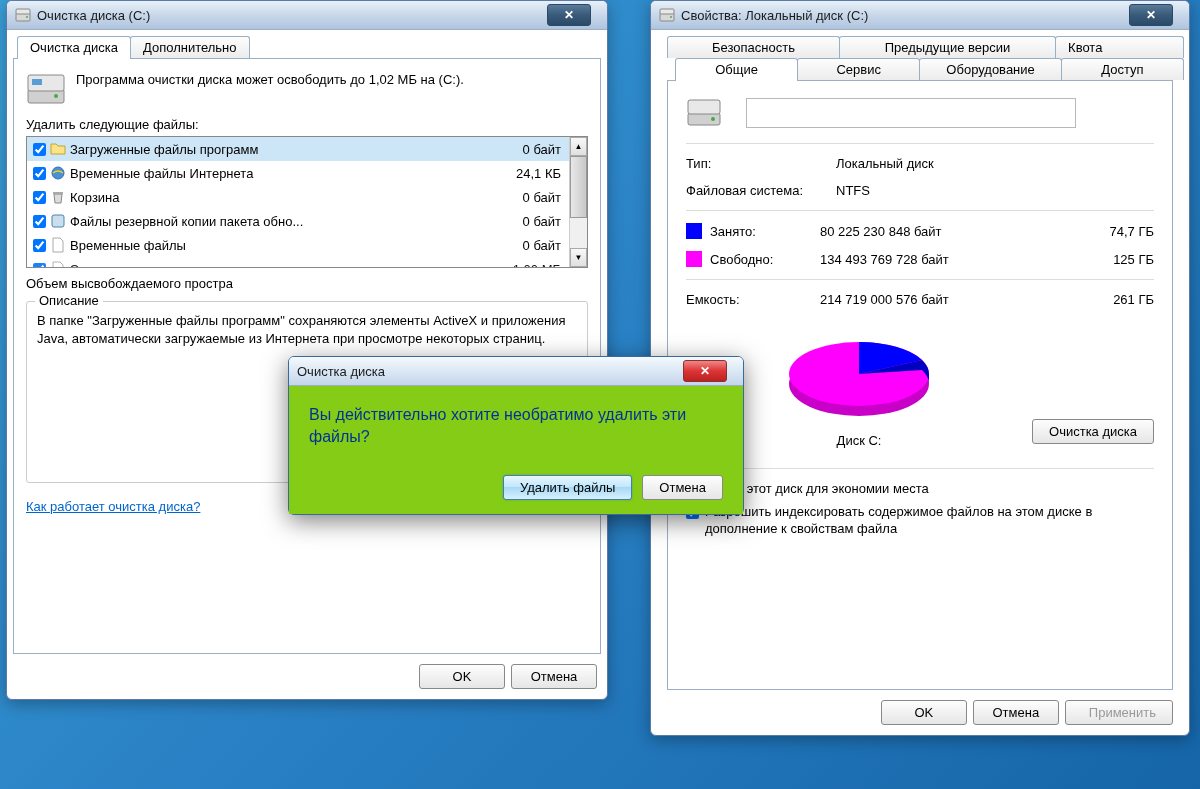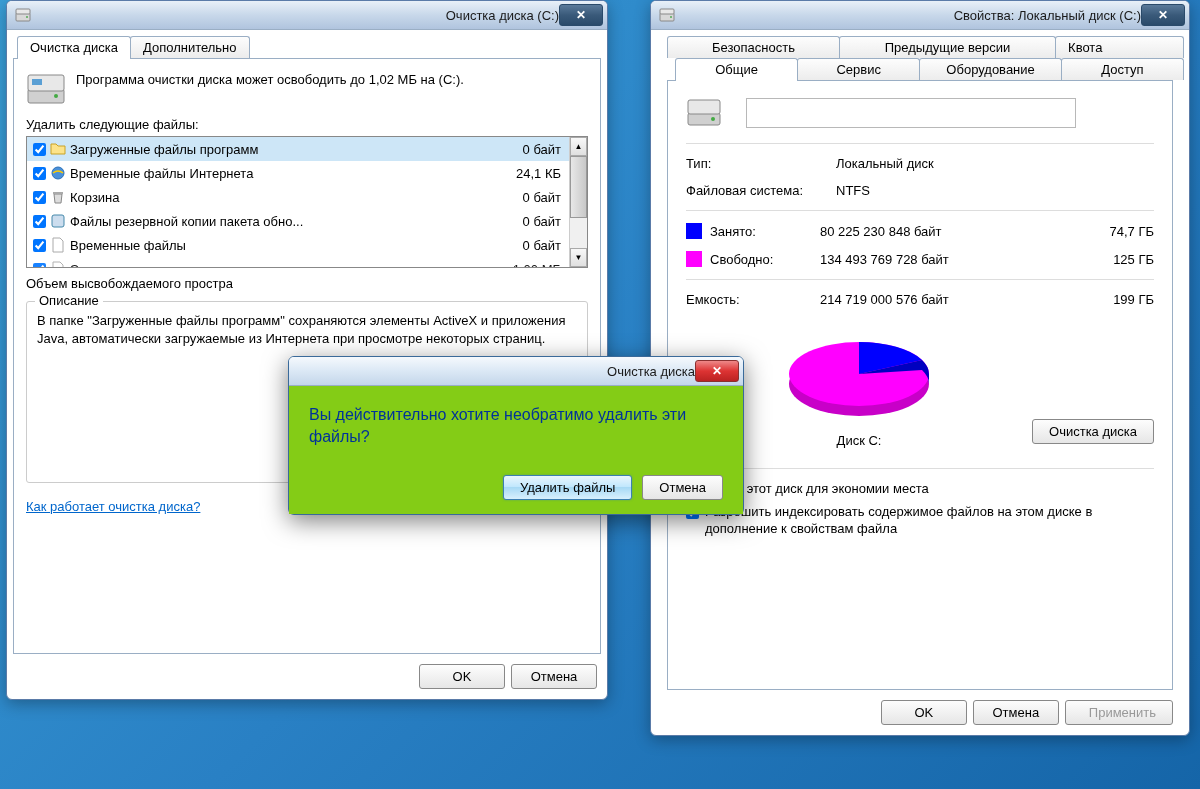--- a/index.html
+++ b/index.html
@@ -23,23 +23,22 @@
   box-shadow: 0 4px 16px rgba(0,0,0,0.3);
 }
 
 .titlebar {
   background: linear-gradient(to bottom, #e8f0f8 0%, #c8d8ea 50%, #b0c4de 100%);
   border-bottom: 1px solid #9aaec4;
   height: 28px;
   border-radius: 5px 5px 0 0;
   display: flex;
   align-items: center;
-  padding: 0 4px 0 8px;
+  padding: 0 16px 0 8px;
   position: relative;
-  text-align: right;
 }
 
 .titlebar .title-icon {
   width: 16px;
   height: 16px;
   margin-right: 6px;
   display: inline-flex;
 }
 
 .titlebar .title-text {
@@ -523,21 +522,21 @@
       <div class="prop-row">
         <span class="color-swatch" style="background:#ff00ff;"></span>
         <span style="width:110px;">Свободно:</span>
         <span class="prop-bytes">134 493 769 728 байт</span>
         <span class="prop-gb">125 ГБ</span>
       </div>
       <hr class="sep">
       <div class="prop-row">
         <span style="width:134px; padding-left:0;">Емкость:</span>
         <span class="prop-bytes">214 719 000 576 байт</span>
-        <span class="prop-gb">199 ГБ</span>
+        <span class="prop-gb">261 ГБ</span>
       </div>
 
       <div style="display:flex; align-items:flex-end;">
         <div style="flex:1; text-align:center;">
           <svg class="pie-chart" viewBox="0 0 170 100">
             <ellipse cx="85" cy="55" rx="70" ry="32" fill="#c800c8"></ellipse>
             <ellipse cx="85" cy="45" rx="70" ry="32" fill="#ff00ff"></ellipse>
             <path d="M85 45 L85 13 A70 32 0 0 1 148 31 Z" fill="#0000ff"></path>
             <path d="M85 45 L148 31 A70 32 0 0 1 155 45 L155 55 A70 32 0 0 0 148 41 Z" fill="#0000c0"></path>
           </svg>

